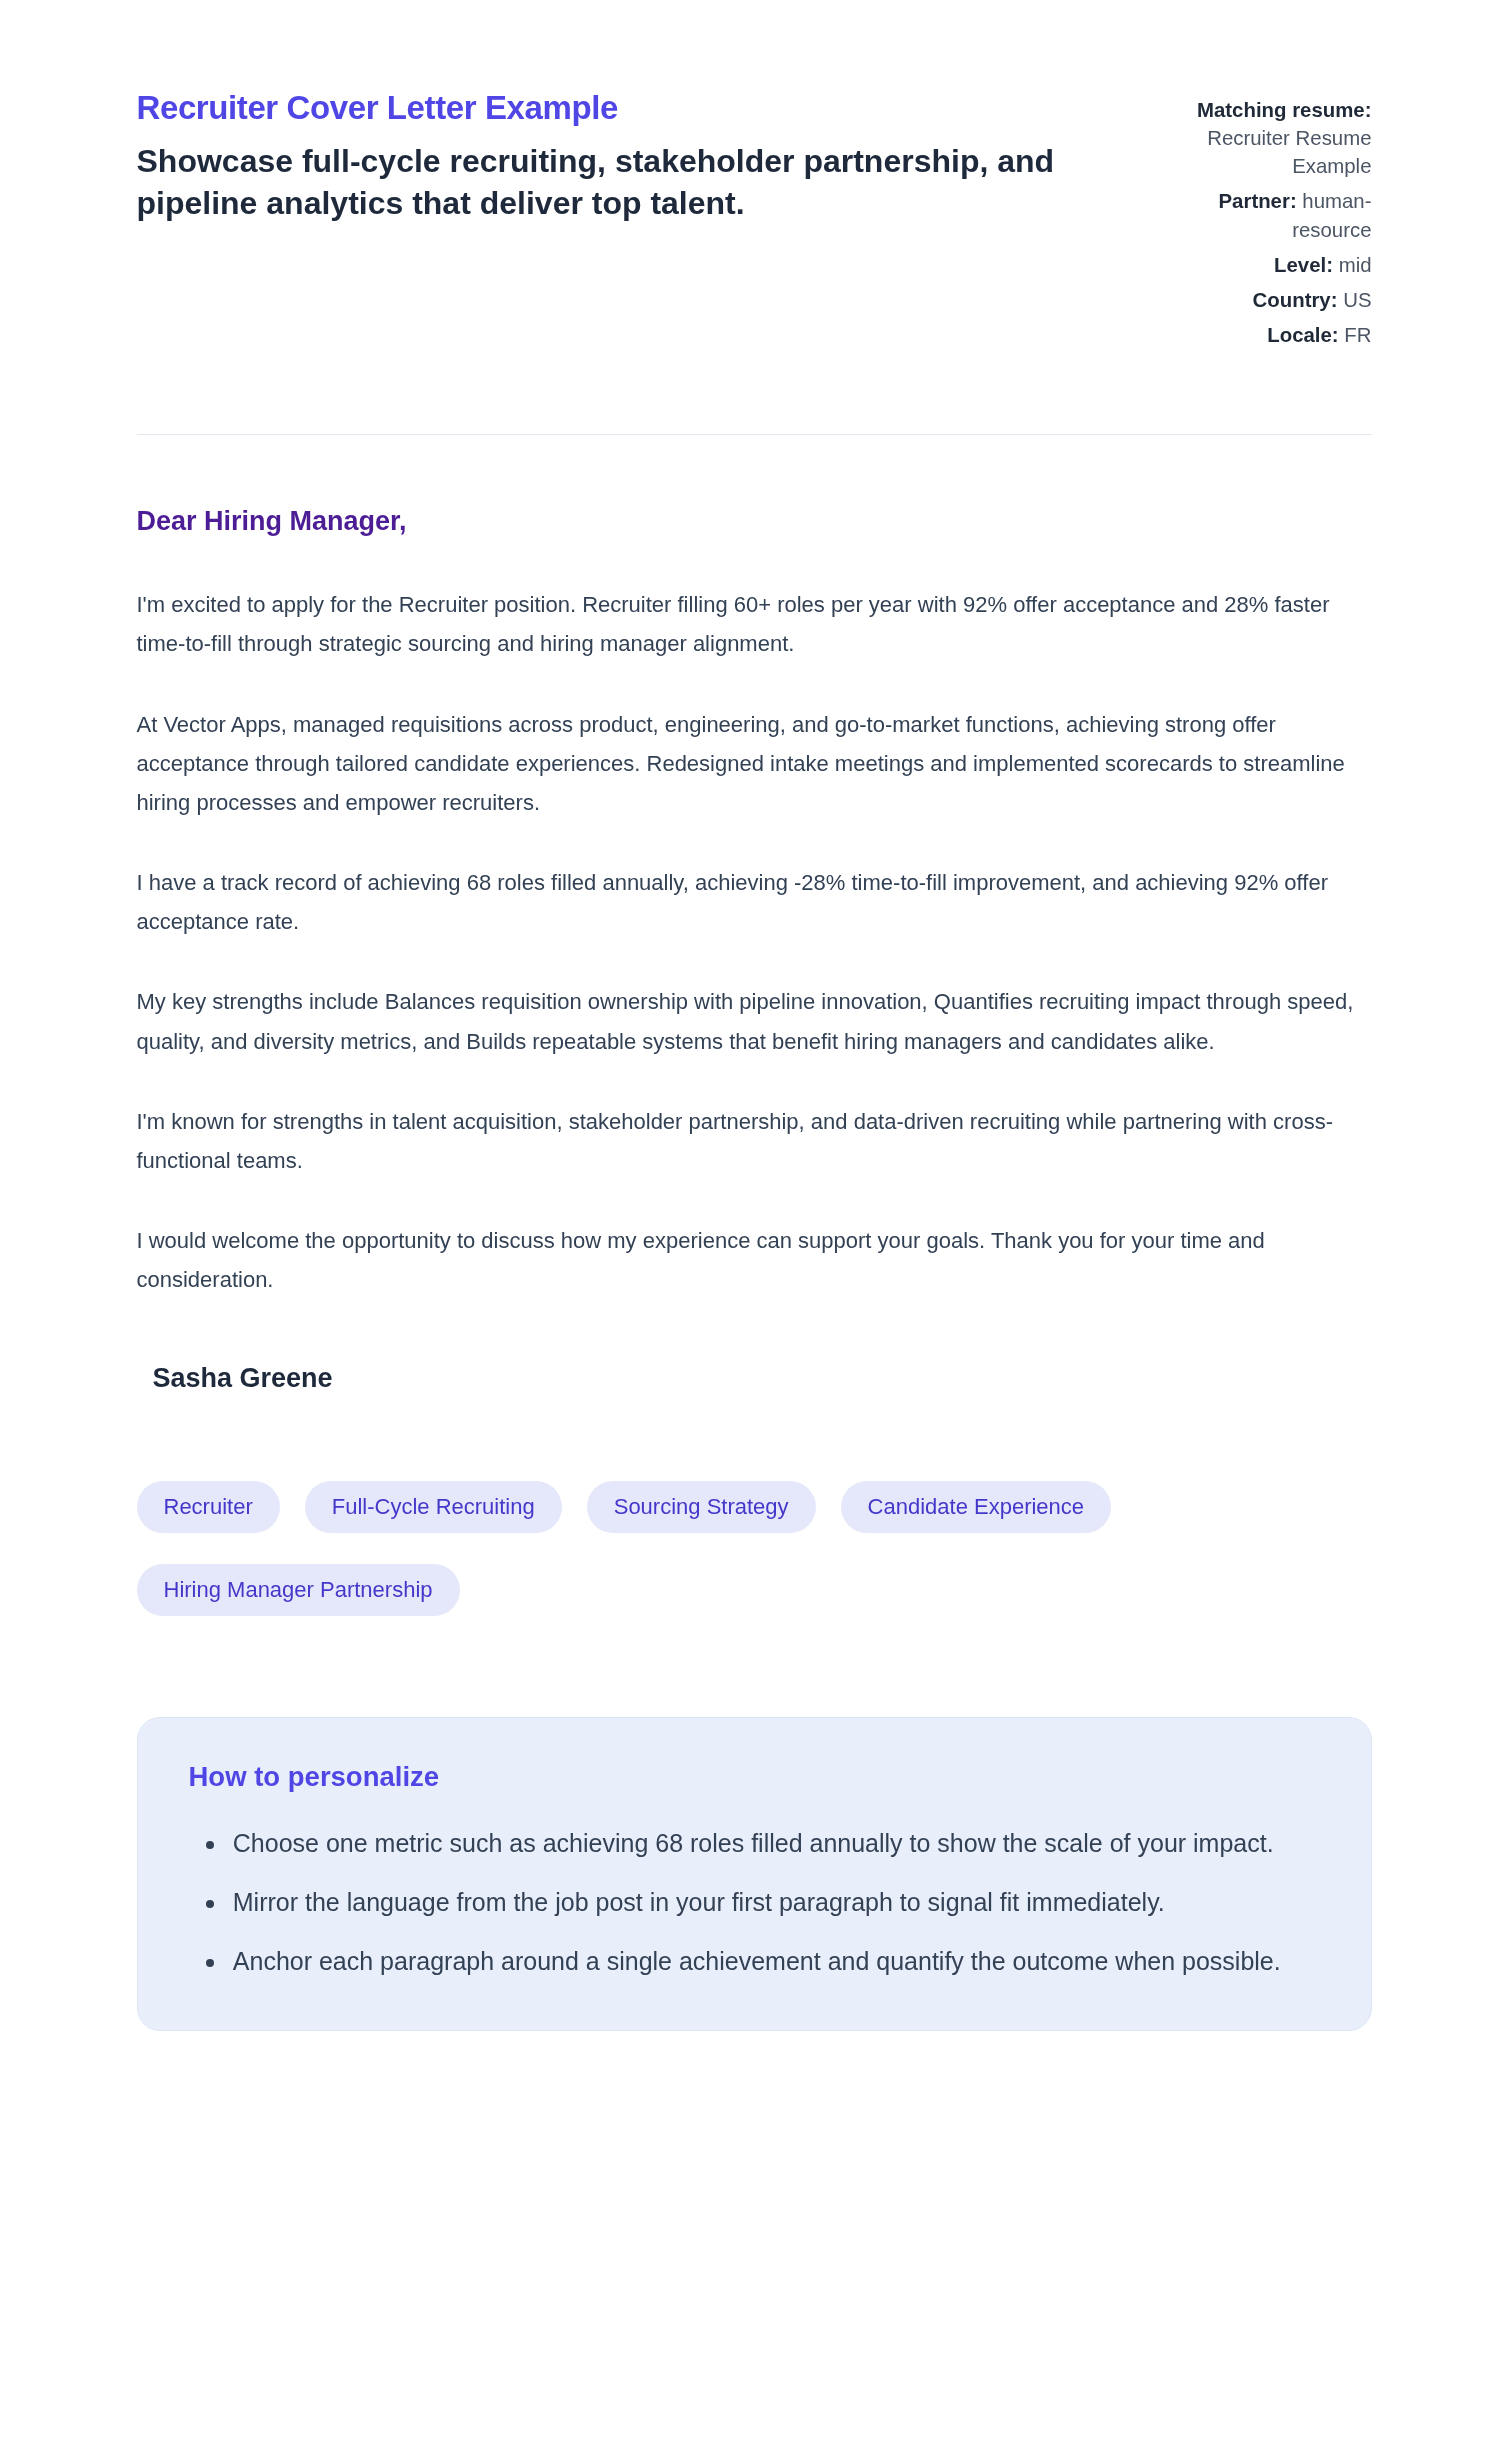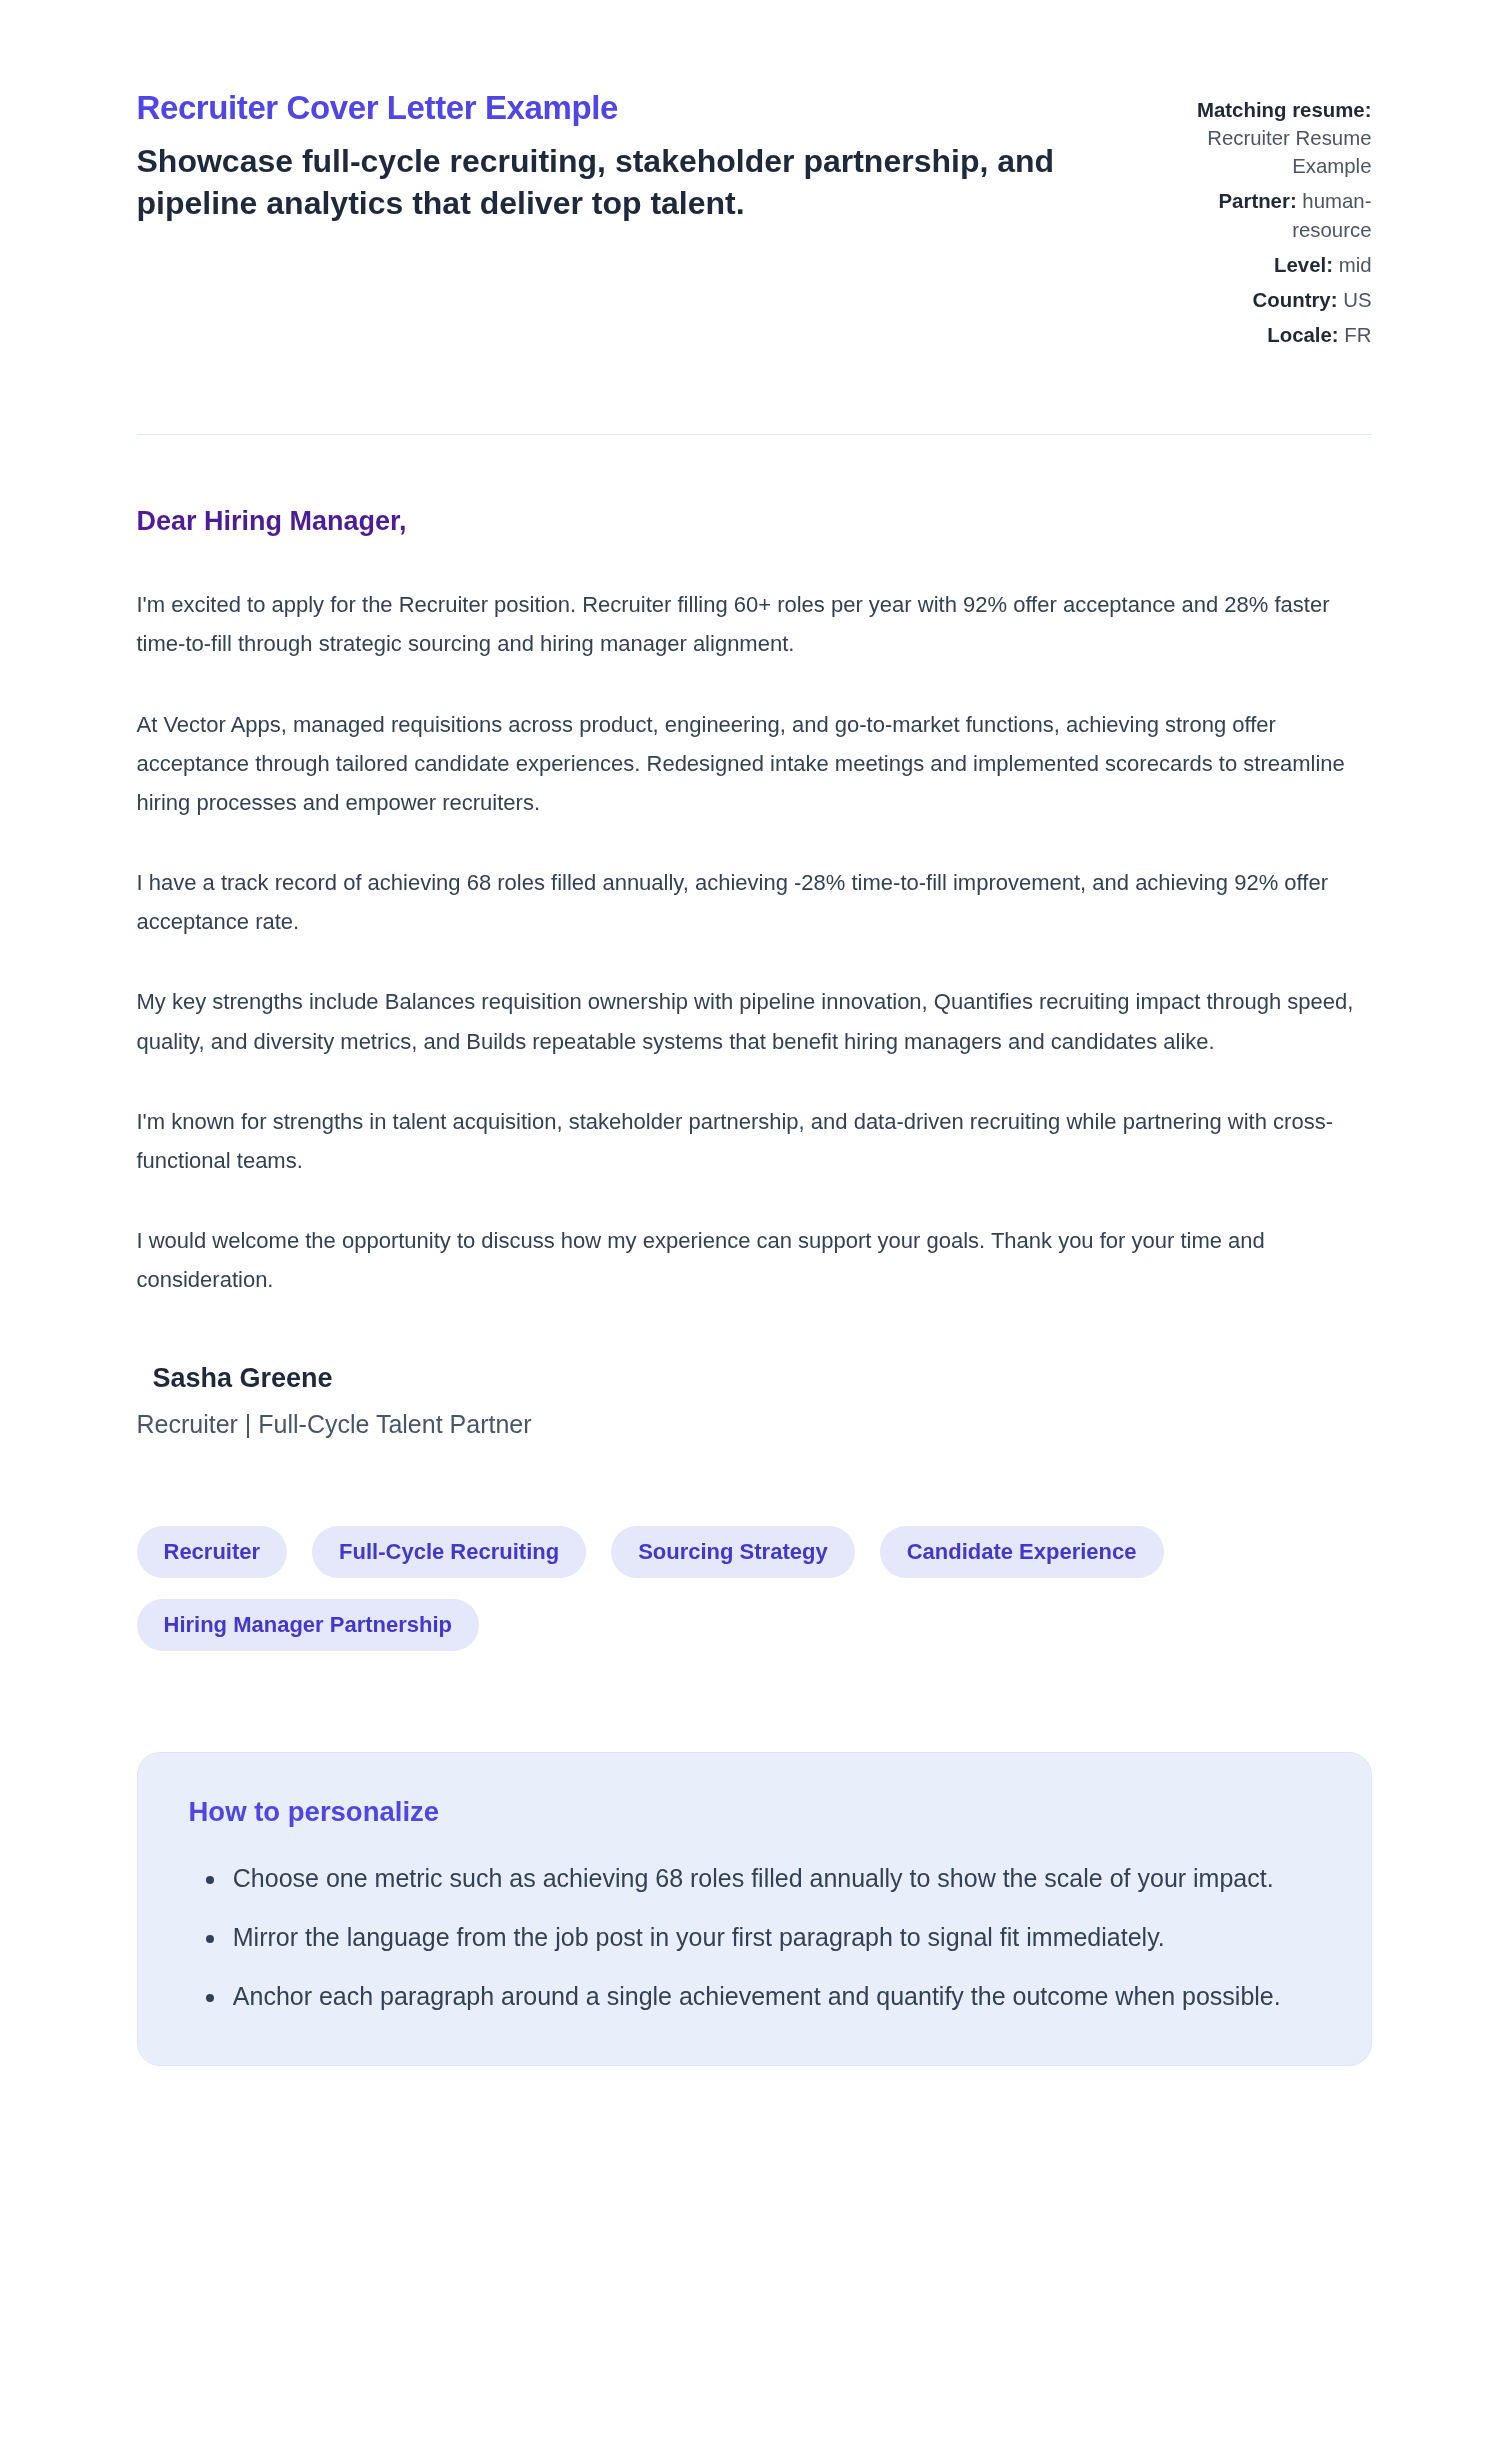--- a/index.html
+++ b/index.html
@@ -86,22 +86,21 @@
     margin: 14px 0 0;
     font-size: 25px;
     color: #475569;
   }
 
   
   .tags {
     margin-top: 87px;
     display: flex;
     flex-wrap: wrap;
-    gap: 21px 25px;
-    font-weight: bold;
+    gap: 31px 25px;
   }
   .tag {
     display: inline-block;
     background: #e5e7fa;
     color: #4338ca;
     font-size: 22px;
     line-height: 1;
     padding: 15px 27px;
     border-radius: 886px;
     cursor: pointer;
@@ -177,21 +176,20 @@
 
       <p class="para">I'm excited to apply for the Recruiter position. Recruiter filling 60+ roles per year with 92% offer acceptance and 28% faster time-to-fill through strategic sourcing and hiring manager alignment.</p>
       <p class="para">At Vector Apps, managed requisitions across product, engineering, and go-to-market functions, achieving strong offer acceptance through tailored candidate experiences. Redesigned intake meetings and implemented scorecards to streamline hiring processes and empower recruiters.</p>
       <p class="para">I have a track record of achieving 68 roles filled annually, achieving -28% time-to-fill improvement, and achieving 92% offer acceptance rate.</p>
       <p class="para">My key strengths include Balances requisition ownership with pipeline innovation, Quantifies recruiting impact through speed, quality, and diversity metrics, and Builds repeatable systems that benefit hiring managers and candidates alike.</p>
       <p class="para">I'm known for strengths in talent acquisition, stakeholder partnership, and data-driven recruiting while partnering with cross-functional teams.</p>
       <p class="para">I would welcome the opportunity to discuss how my experience can support your goals. Thank you for your time and consideration.</p>
 
       <div class="signature">
         <p class="sig-name">Sasha Greene</p>
-        <p class="sig-role">Recruiter | Full-Cycle Talent Partner</p>
       </div>
 
       <div class="tags">
         <span class="tag">Recruiter</span>
         <span class="tag">Full-Cycle Recruiting</span>
         <span class="tag">Sourcing Strategy</span>
         <span class="tag">Candidate Experience</span>
         <span class="tag">Hiring Manager Partnership</span>
       </div>
 

